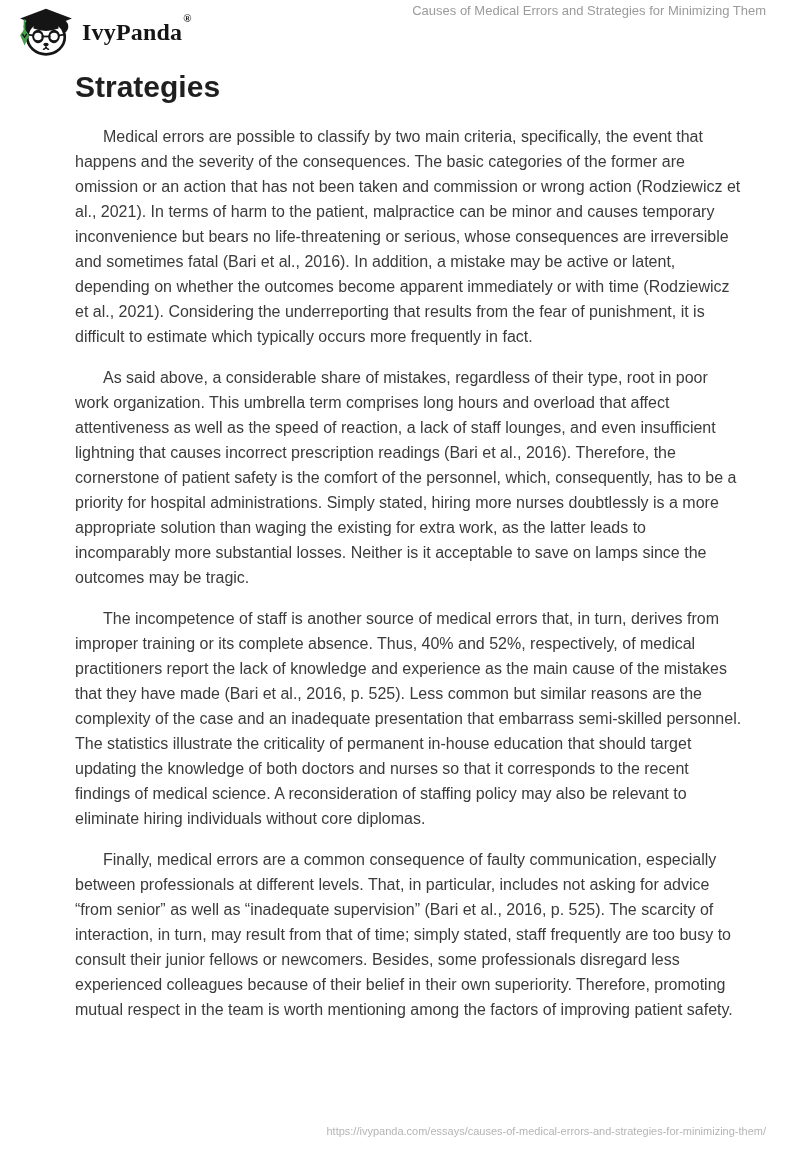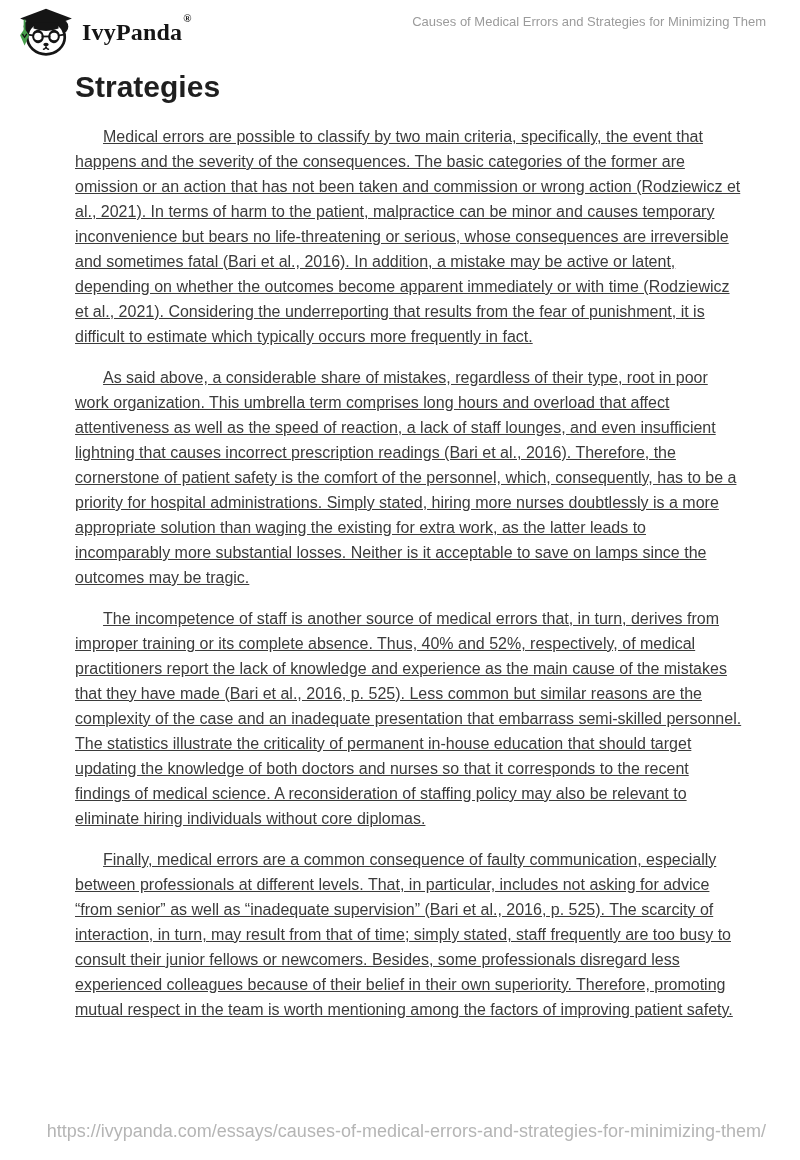--- a/index.html
+++ b/index.html
@@ -39,21 +39,21 @@
     font-weight: 700;
     font-size: 11px;
     color: #151515;
     vertical-align: super;
     position: relative;
     top: -9px;
     left: 1px;
   }
   .header-title {
     position: absolute;
-    top: 15px;
+    top: 4px;
     right: 34px;
     font-size: 13px;
     line-height: 14px;
     color: #9b9b9b;
   }
 
   
   .article {
     position: absolute;
     left: 75px;
@@ -67,29 +67,28 @@
     color: #1f1f1f;
     margin: 0 0 24px 0;
   }
   .article p {
     font-size: 16px;
     line-height: 25px;
     color: #3b3b3b;
     text-indent: 28px;
     margin: 0 0 16px 0;
     text-align: left;
-    text-decoration: underline;
   }
 
   
   .footer-url {
     position: absolute;
     top: 1124px;
     right: 34px;
-    font-size: 18px;
+    font-size: 11px;
     line-height: 14px;
     color: #b5b5b5;
   }
 </style>
 </head>
 <body>
 
 <div class="page">
 
   <div class="header-logo">

